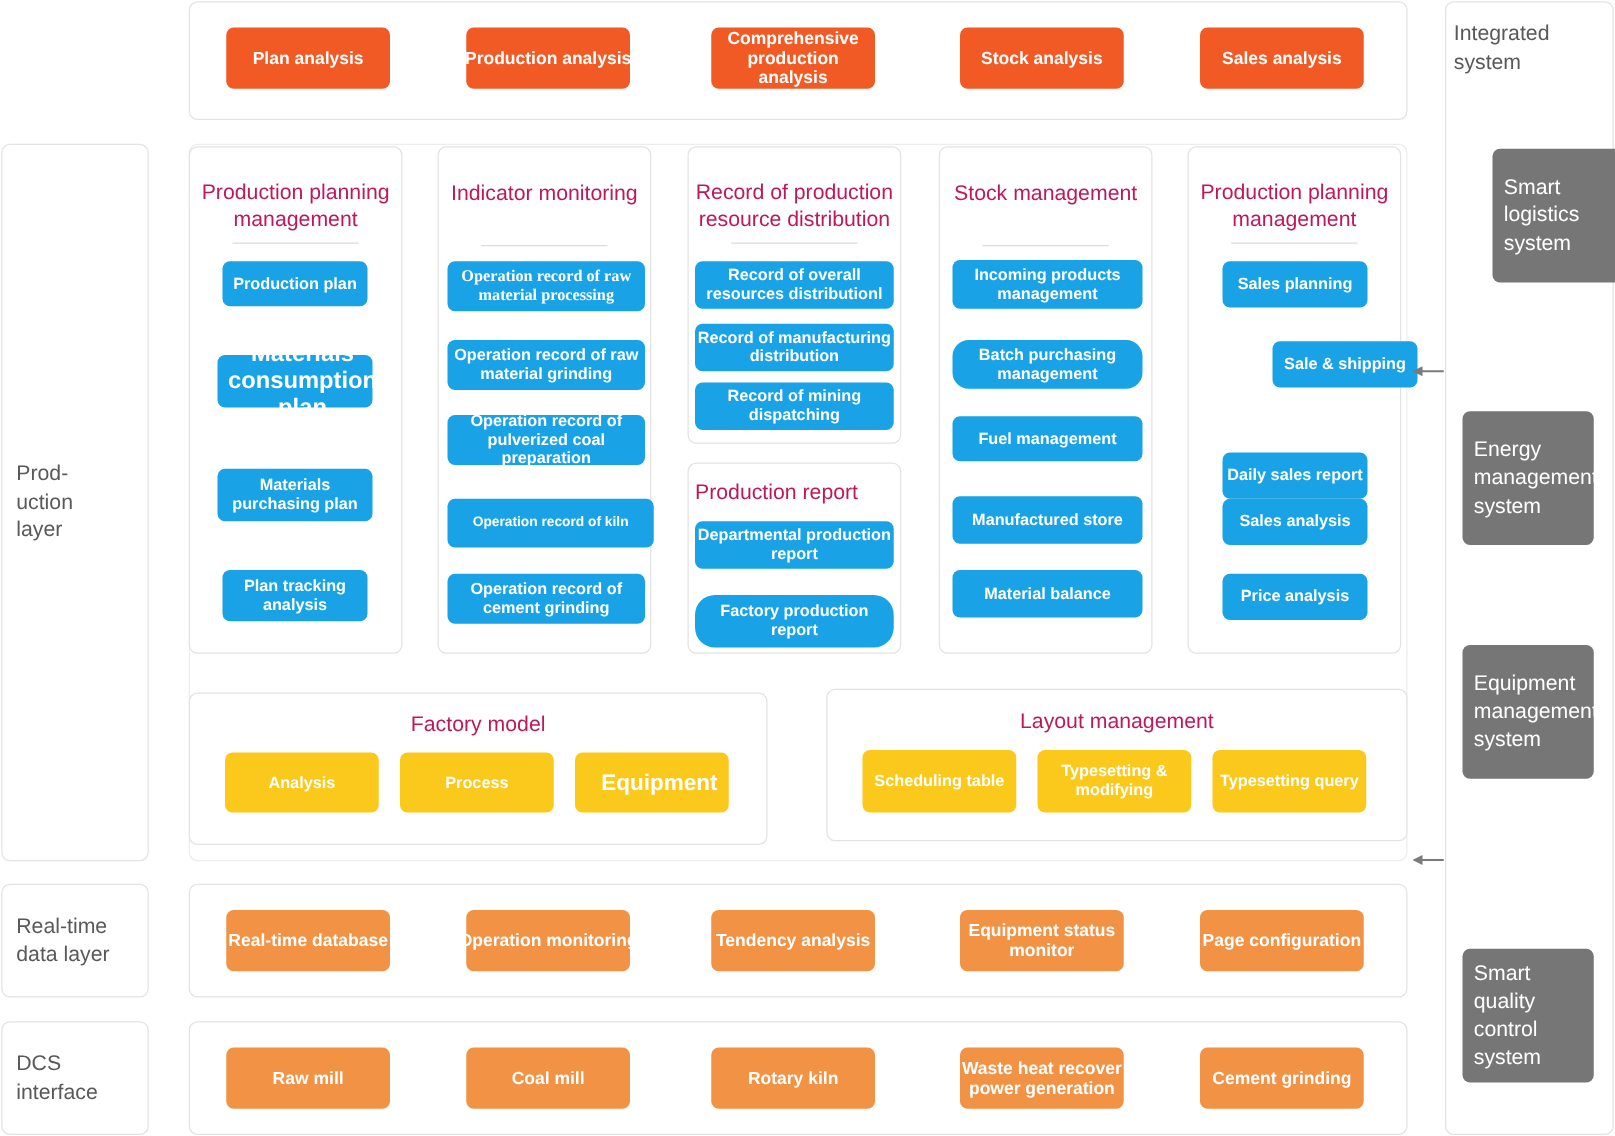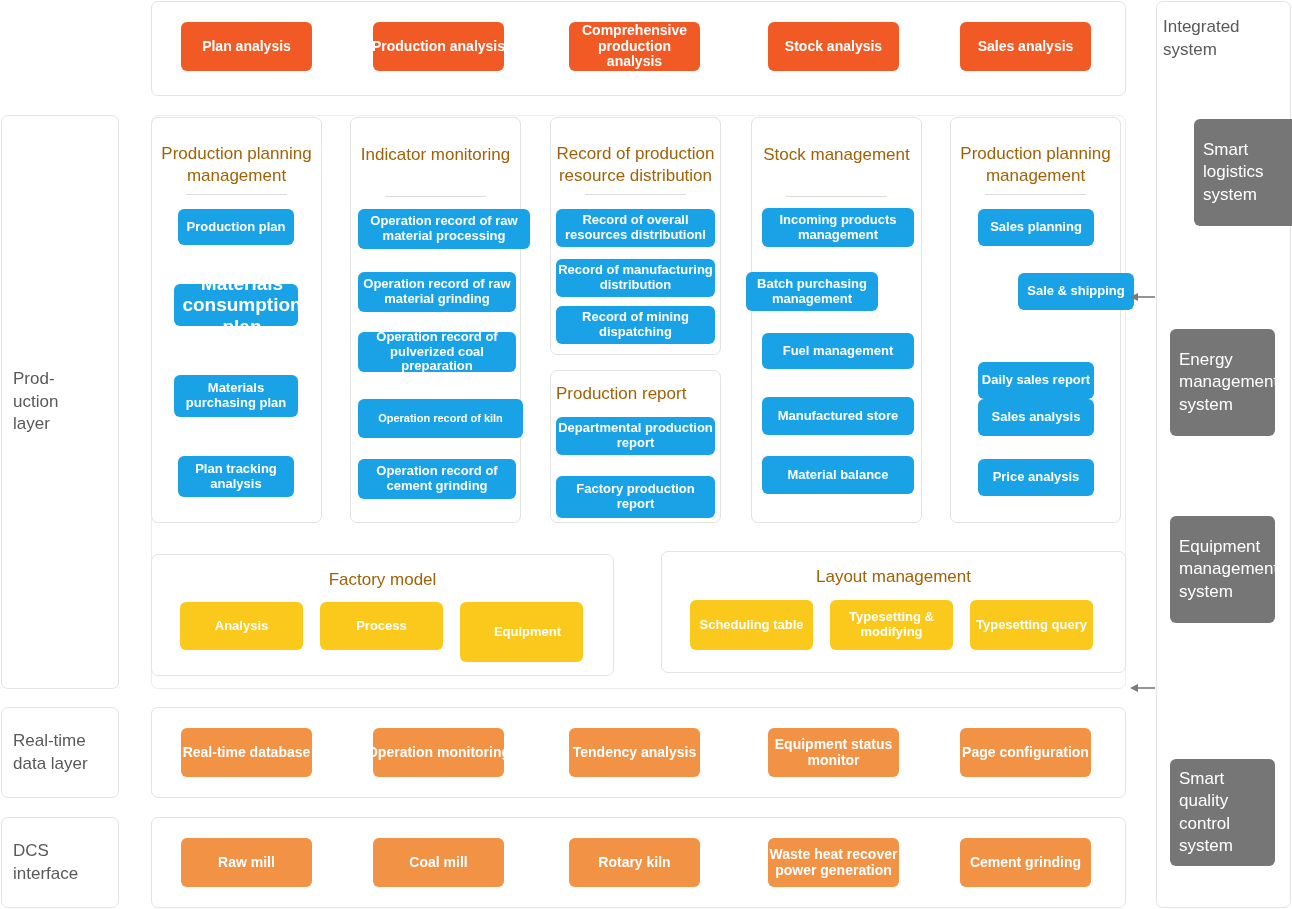--- a/index.html
+++ b/index.html
@@ -71,21 +71,21 @@
   }
   .chip.wrap { white-space: normal; }
   .chip-red    { background: #f15a24; }
   .chip-blue   { background: #19a3e6; }
   .chip-yellow { background: #fbc91b; }
   .chip-orange { background: #f29244; }
 
   
   .sec-title {
     position: absolute;
-    color: #a16207;
+    color: #be185d;
     font-size: 17px;
     line-height: 1.32;
     text-align: center;
   }
   .sec-rule {
     position: absolute;
     height: 1px;
     background: #dcdcdc;
   }
 
@@ -148,21 +148,21 @@
   <div class="chip chip-blue wrap" style="left:174px; top:284px; width:124px; height:42px; font-size:19px;padding-left:12px;">Materials consumption plan</div>
   <div class="chip chip-blue wrap" style="left:174px; top:375px; width:124px; height:42px; font-size:13px;">Materials purchasing plan</div>
   <div class="chip chip-blue wrap" style="left:178px; top:456px; width:116px; height:41px; font-size:13px;">Plan tracking analysis</div>
 
   <div class="panel" style="left:350px; top:117px; width:171px; height:406px;"></div>
   <div class="sec-title" style="left:354px; top:144px; width:163px;">
     <span>Indicator monitoring</span>
   </div>
   <div class="sec-rule" style="left:385px; top:196px; width:101px;"></div>
 
-  <div class="chip chip-blue wrap" style="left:358px; top:209px; width:172px; height:40px; font-size:13px;">Operation record of raw material processing</div>
+  <div class="chip chip-blue wrap" style="left:358px; top:209px; width:158px; height:40px; font-size:13px;font-family:Liberation Serif, serif;">Operation record of raw material processing</div>
   <div class="chip chip-blue wrap" style="left:358px; top:272px; width:158px; height:40px; font-size:13px;">Operation record of raw material grinding</div>
   <div class="chip chip-blue wrap" style="left:358px; top:332px; width:158px; height:40px; font-size:13px;">Operation record of pulverized coal preparation</div>
   <div class="chip chip-blue wrap" style="left:358px; top:399px; width:165px; height:39px; font-size:11px;">Operation record of kiln</div>
   <div class="chip chip-blue wrap" style="left:358px; top:459px; width:158px; height:40px; font-size:13px;">Operation record of cement grinding</div>
 
   <div class="panel" style="left:550px; top:117px; width:171px; height:238px;"></div>
   <div class="sec-title" style="left:548px; top:143px; width:175px;">
     <span>Record of production resource distribution</span>
   </div>
   <div class="sec-rule" style="left:585px; top:194px; width:101px;"></div>
@@ -170,30 +170,30 @@
   <div class="chip chip-blue wrap" style="left:556px; top:209px; width:159px; height:38px; font-size:13px;">Record of overall resources distributionl</div>
   <div class="chip chip-blue wrap" style="left:556px; top:259px; width:159px; height:38px; font-size:13px;">Record of manufacturing distribution</div>
   <div class="chip chip-blue wrap" style="left:556px; top:306px; width:159px; height:38px; font-size:13px;">Record of mining dispatching</div>
 
   <div class="panel" style="left:550px; top:370px; width:171px; height:153px;"></div>
   <div class="sec-title" style="left:556px; top:383px; width:159px; text-align:left;">
     <span>Production report</span>
   </div>
 
   <div class="chip chip-blue wrap" style="left:556px; top:417px; width:159px; height:38px; font-size:13px;">Departmental production report</div>
-  <div class="chip chip-blue wrap" style="left:556px; top:476px; width:159px; height:42px; font-size:13px;">Factory production report</div>
+  <div class="chip chip-blue wrap" style="left:556px; top:476px; width:159px; height:42px; font-size:13px;border-radius:16px;">Factory production report</div>
 
   <div class="panel" style="left:751px; top:117px; width:171px; height:406px;"></div>
   <div class="sec-title" style="left:757px; top:144px; width:159px;">
     <span>Stock management</span>
   </div>
   <div class="sec-rule" style="left:786px; top:196px; width:101px;"></div>
 
   <div class="chip chip-blue wrap" style="left:762px; top:208px; width:152px; height:39px; font-size:13px;">Incoming products management</div>
-  <div class="chip chip-blue wrap" style="left:746px; top:272px; width:132px; height:39px; font-size:13px;">Batch purchasing management</div>
+  <div class="chip chip-blue wrap" style="left:762px; top:272px; width:152px; height:39px; font-size:13px;border-radius:13px;">Batch purchasing management</div>
   <div class="chip chip-blue" style="left:762px; top:333px; width:152px; height:36px; font-size:13px;">Fuel management</div>
   <div class="chip chip-blue" style="left:762px; top:397px; width:152px; height:38px; font-size:13px;">Manufactured store</div>
   <div class="chip chip-blue" style="left:762px; top:456px; width:152px; height:38px; font-size:13px;">Material balance</div>
 
   <div class="panel" style="left:950px; top:117px; width:171px; height:406px;"></div>
   <div class="sec-title" style="left:954px; top:143px; width:163px;">
     <span>Production planning management</span>
   </div>
   <div class="sec-rule" style="left:985px; top:194px; width:101px;"></div>
 
@@ -202,21 +202,21 @@
   <div class="chip chip-blue" style="left:978px; top:334px; width:116px; height:37px; font-size:13px;margin-top:28px;">Daily sales report</div>
   <div class="chip chip-blue" style="left:978px; top:399px; width:116px; height:37px; font-size:13px;">Sales analysis</div>
   <div class="chip chip-blue" style="left:978px; top:459px; width:116px; height:37px; font-size:13px;">Price analysis</div>
 
   <div class="panel" style="left:151px; top:554px; width:463px; height:122px;"></div>
   <div class="sec-title" style="left:151px; top:569px; width:463px;">
     <span>Factory model</span>
   </div>
   <div class="chip chip-yellow" style="left:180px; top:602px; width:123px; height:48px; font-size:13px;">Analysis</div>
   <div class="chip chip-yellow" style="left:320px; top:602px; width:123px; height:48px; font-size:13px;">Process</div>
-  <div class="chip chip-yellow" style="left:460px; top:602px; width:123px; height:60px; font-size:13px;padding-left:12px;">Equipment</div>
+  <div class="chip chip-yellow" style="left:460px; top:602px; width:123px; height:48px; font-size:18px;padding-left:12px;">Equipment</div>
 
   <div class="panel" style="left:661px; top:551px; width:465px; height:122px;"></div>
   <div class="sec-title" style="left:661px; top:566px; width:465px;">
     <span>Layout management</span>
   </div>
   <div class="chip chip-yellow wrap" style="left:830px; top:600px; width:123px; height:50px; font-size:13px;">Typesetting &amp; modifying</div>
   <div class="chip chip-yellow" style="left:690px; top:600px; width:123px; height:50px; font-size:13px;">Scheduling table</div>
   <div class="chip chip-yellow" style="left:970px; top:600px; width:123px; height:50px; font-size:13px;">Typesetting query</div>
 
   <div class="panel" style="left:151px; top:707px; width:975px; height:91px;"></div>

